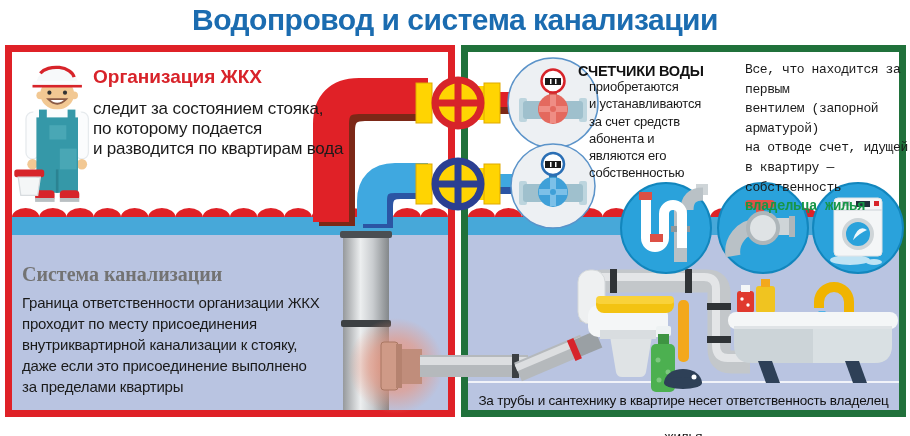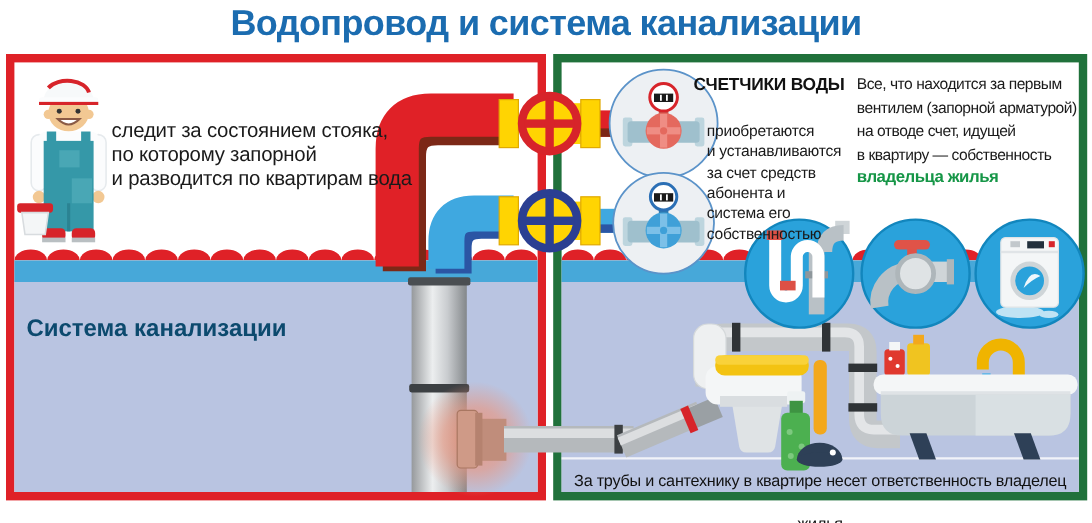--- a/index.html
+++ b/index.html
@@ -15,25 +15,25 @@
   .crest{height:12px;width:100%;display:block;}
   .band{height:18px;background:#47a8d9;}
   .deep{flex:1;background:#b9c4e1;}
   #caption-strip{position:absolute;left:0;right:0;bottom:0;height:27px;z-index:3;
     border-top:2px solid rgba(255,255,255,0.8);text-align:center;
     font-size:13.5px;letter-spacing:-0.2px;color:#111;line-height:36px;}
   #art{left:0;top:0;z-index:5;pointer-events:none;}
   .txt{position:absolute;z-index:6;color:#1a1a1a;}
   #org-heading{left:93px;top:66px;font-size:19px;font-weight:bold;color:#d8232a;}
   #org-body{left:93px;top:99px;font-size:17px;line-height:20px;letter-spacing:-0.2px;}
-  #sewage-heading{left:22px;top:263px;font-size:20px;font-weight:bold;color:#0c4a6e;}
+  #sewage-heading{left:22px;top:263px;font-size:20px;font-weight:bold;color:#737373;font-family:Liberation Serif, serif;}
   #sewage-body{left:22px;top:292px;font-size:15px;line-height:21px;letter-spacing:-0.2px;}
   #meters-heading{left:578px;top:63px;font-size:14.5px;font-weight:bold;color:#111;letter-spacing:-0.2px;}
-  #meters-body{left:589px;top:100px;font-size:13px;line-height:17.3px;letter-spacing:-0.2px;}
-  #ownership-body{left:714px;top:60px;font-size:13px;line-height:19.6px;letter-spacing:-0.4px;}
+  #meters-body{left:589px;top:78px;font-size:13px;line-height:17.3px;letter-spacing:-0.2px;}
+  #ownership-body{left:745px;top:60px;font-size:13px;line-height:19.6px;letter-spacing:-0.4px;font-family:Liberation Mono, monospace;}
   #ownership-highlight{color:#169647;font-weight:bold;font-size:14px;}
 </style>
 </head>
 <body>
 
 <div id="canvas">
 
   <div id="title" class="abs txt">Водопровод и система канализации</div>
 
   <div id="panel-left" class="panel">
@@ -273,35 +273,43 @@
       <rect x="-24" y="-30" width="48" height="58" rx="4" fill="#f4f6f7" stroke="#dfe3e6"></rect>
       <rect x="-24" y="-19" width="48" height="2" fill="#e0e4e7"></rect>
       <rect x="16" y="-27" width="5" height="5" fill="#d7242a"></rect>
       <rect x="-2" y="-27" width="14" height="6" fill="#22303c"></rect>
       <rect x="-16" y="-27" width="8" height="5" fill="#c2c8cc"></rect>
       <circle cx="0" cy="6" r="14" fill="#2aa2db" stroke="#cfd5d8" stroke-width="4"></circle>
       <path d="M-5 12 Q0 -4 9 2 Q2 5 -5 12 Z" fill="#eef7fc"></path>
     </g>
   </svg>
 
+  <div id="org-heading" class="txt">Организация ЖКХ</div>
   <div id="org-body" class="txt">
     <div>следит за состоянием стояка,</div>
-    <div>по которому запорной</div>
+    <div>по которому подается</div>
     <div>и разводится по квартирам вода</div>
   </div>
 
   <div id="sewage-heading" class="txt">Система канализации</div>
+  <div id="sewage-body" class="txt">
+    <div>Граница ответственности организации ЖКХ</div>
+    <div>проходит по месту присоединения</div>
+    <div>внутриквартирной канализации к стояку,</div>
+    <div>даже если это присоединение выполнено</div>
+    <div>за пределами квартиры</div>
+  </div>
 
   <div id="meters-heading" class="txt">СЧЕТЧИКИ ВОДЫ</div>
   <div id="meters-body" class="txt">
     <div>приобретаются</div>
     <div>и устанавливаются</div>
     <div>за счет средств</div>
     <div>абонента и</div>
-    <div>система его</div>
+    <div>являются его</div>
     <div>собственностью</div>
   </div>
 
   <div id="ownership-body" class="txt">
     <div>Все, что находится за первым</div>
     <div>вентилем (запорной арматурой)</div>
     <div>на отводе счет, идущей</div>
     <div>в квартиру — собственность</div>
     <div id="ownership-highlight">владельца жилья</div>
   </div>

